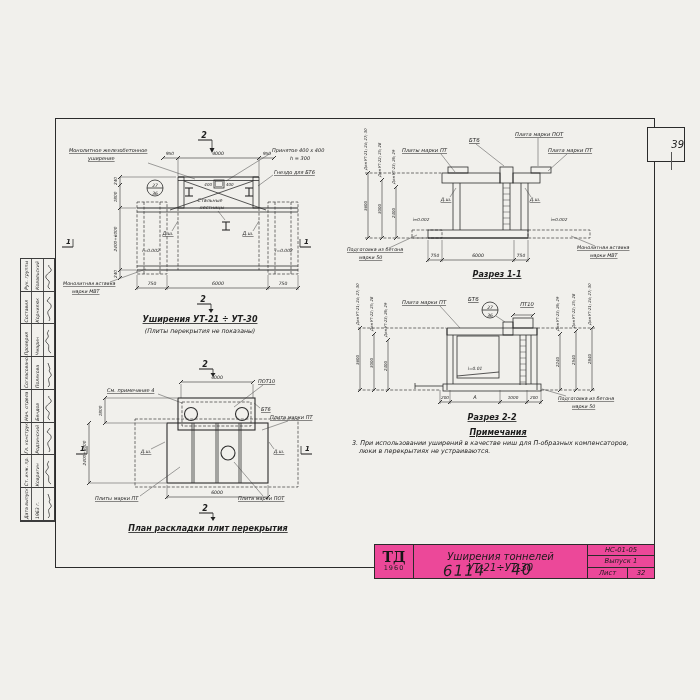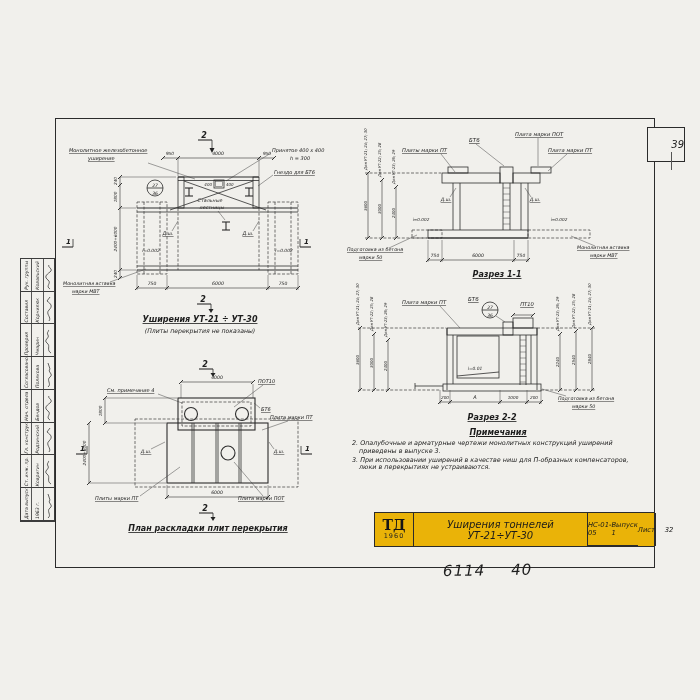--- a/index.html
+++ b/index.html
@@ -19,29 +19,29 @@
   .dash{stroke:#3a3a3a;stroke-width:0.7;fill:none;stroke-dasharray:3 1.6;}
   .dimln{stroke:#333;stroke-width:0.6;fill:none;}
   .tick{stroke:#222;stroke-width:0.9;}
   
   .notes{position:absolute;left:352px;top:428px;width:292px;color:#1b1b1b;}
   .notes-head{text-align:center;font-style:italic;font-weight:bold;font-size:8px;
       text-decoration:underline;margin-bottom:3px;}
   .note-item{font-style:italic;font-size:6.4px;line-height:1.22;margin-bottom:1px;
       text-indent:-7px;padding-left:7px;}
   
-  .tblock{position:absolute;left:374px;top:512px;width:281px;height:35px;
-      border:1.6px solid #2b2b2b;box-sizing:border-box;display:flex;background:#eab308;}
+  .tblock{position:absolute;left:374px;top:544px;width:281px;height:35px;
+      border:1.6px solid #2b2b2b;box-sizing:border-box;display:flex;background:#ec4899;}
   .tb-logo{width:38px;border-right:1.4px solid #2b2b2b;display:flex;flex-direction:column;
       align-items:center;justify-content:center;}
   .tb-logo-td{font-family:"DejaVu Serif",serif;font-weight:bold;font-size:14px;line-height:13px;color:#161616;}
   .tb-logo-year{font-size:6.5px;letter-spacing:1px;color:#222;}
   .tb-title{flex:1;display:flex;align-items:center;justify-content:center;
       font-style:italic;font-size:10px;color:#1a1a1a;text-align:center;}
-  .tb-right{width:66px;border-left:1.4px solid #2b2b2b;display:flex;}
+  .tb-right{width:66px;border-left:1.4px solid #2b2b2b;display:flex;flex-direction:column;}
   .tb-r-row{flex:1;border-bottom:1px solid #2b2b2b;display:flex;align-items:center;
       justify-content:center;font-style:italic;font-size:6.8px;color:#1a1a1a;}
   .tb-r-row:last-child{border-bottom:none;}
   .tb-sheet{display:flex;width:100%;height:100%;}
   .tb-sheet-l{flex:1;display:flex;align-items:center;justify-content:center;border-right:1px solid #2b2b2b;}
   .tb-sheet-n{width:26px;display:flex;align-items:center;justify-content:center;}
   .footer-hand{position:absolute;left:443px;top:561px;font-style:italic;font-size:15px;
       color:#1f1f1f;transform:rotate(-1deg);letter-spacing:1px;}
   .footer-hand span{margin-right:26px;}
   
@@ -530,21 +530,20 @@
       <line class="ln2" x1="141" y1="158" x2="155" y2="158"></line>
       <line class="ln" x1="155" y1="158" x2="155" y2="162"></line>
       <path d="M152.5 162 L157.5 162 L155 166 Z" fill="#222"></path>
     </g>
 
     <text x="150" y="176" font-size="8" font-weight="bold" text-anchor="middle" text-decoration="underline">План раскладки плит перекрытия</text>
   </svg>
 
   <div class="notes">
     <div class="notes-head">Примечания</div>
-    <div class="note-item">2. Опалубочные и арматурные чертежи монолитных конструкций уширений приведены в выпуске 3.</div>
     <div class="note-item">3. При использовании уширений в качестве ниш для П-образных компенсаторов, люки в перекрытиях не устраиваются.</div>
   </div>
 
   <div class="tblock">
     <div class="tb-logo">
       <div class="tb-logo-td">ТД</div>
       <div class="tb-logo-year">1960</div>
     </div>
     <div class="tb-title">Уширения тоннелей УТ-21÷УТ-30</div>
     <div class="tb-right">

